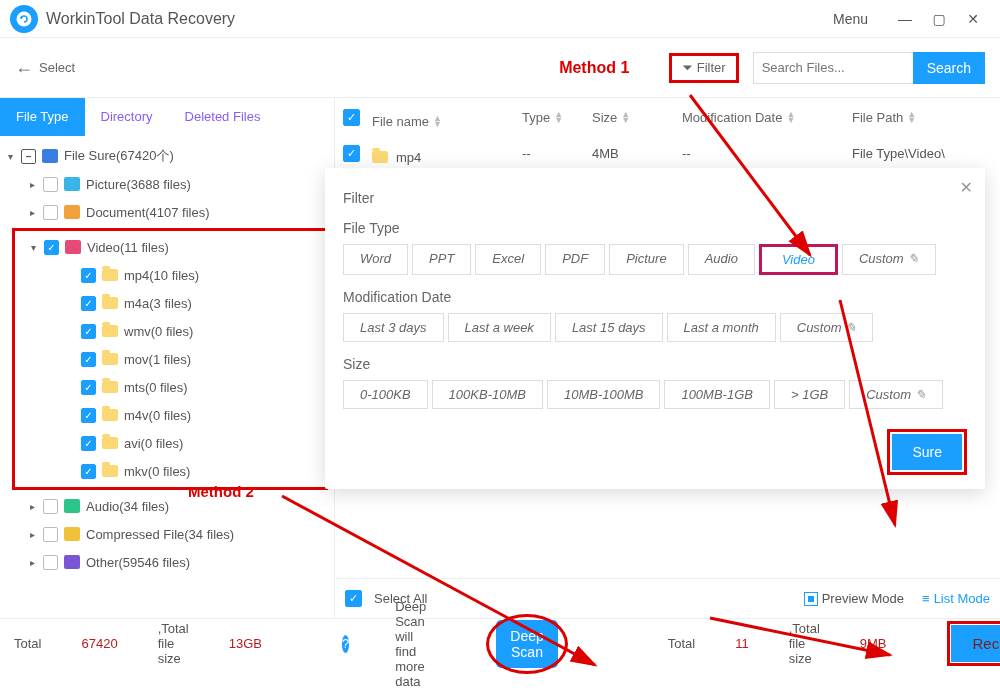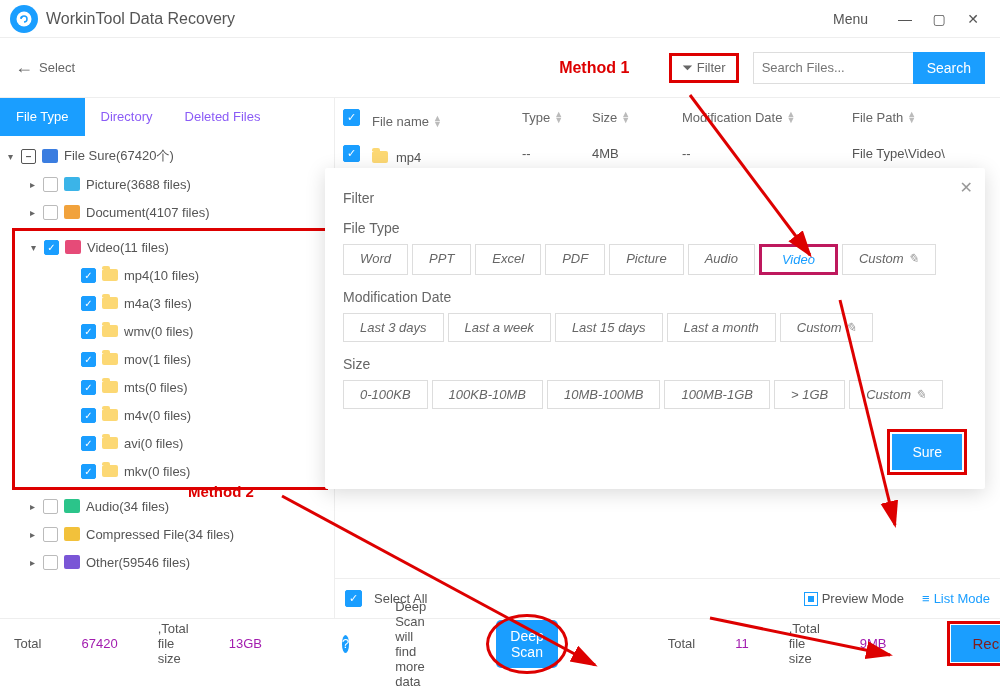--- a/index.html
+++ b/index.html
@@ -74,21 +74,21 @@
     .sure { background: #1a9eff; color: #fff; border: none; padding: 10px 20px; font-size: 14px; cursor: pointer; }
 
     
     .bottom-row { height: 40px; border-top: 1px solid #eee; display: flex; align-items: center; padding: 0 10px; color: #555; font-size: 13px; }
     .preview-ic { width: 14px; height: 14px; display: inline-block; border: 1px solid #1a9eff; margin-right: 4px; position: relative; }
     .preview-ic::after { content: ""; position: absolute; left: 3px; top: 3px; width: 6px; height: 6px; background: #1a9eff; }
     .list-ic { color: #1a9eff; margin-right: 4px; font-weight: bold; }
 
     
     .footer { height: 50px; border-top: 1px solid #eee; display: flex; align-items: center; padding: 0 14px; font-size: 13px; color: #555; gap: 40px; }
-    .footer .n-blue { color: #a21caf; }
+    .footer .n-blue { color: #b91c1c; }
     .footer .info-ic { width: 18px; height: 18px; border-radius: 50%; background: #1a9eff; color: #fff; display: inline-flex; align-items: center; justify-content: center; font-size: 13px; margin-right: 6px; }
     .deep-scan-wrap { position: relative; display: inline-block; margin: 0 30px; }
     .deep-scan { background: #1a9eff; color: #fff; border: none; padding: 8px 14px; font-size: 14px; border-radius: 5px; cursor: pointer; }
     .ellipse { position: absolute; left: -10px; top: -6px; right: -10px; bottom: -6px; border: 3px solid #d00; border-radius: 50%; pointer-events: none; }
     .recover-wrap { border: 3px solid #d00; padding: 1px; }
     .recover { background: #1a9eff; color: #7f1d1d; border: none; padding: 10px 22px; font-size: 15px; cursor: pointer; }
 
     
     svg.arrowline { position: absolute; pointer-events: none; z-index: 20; }
   </style>

